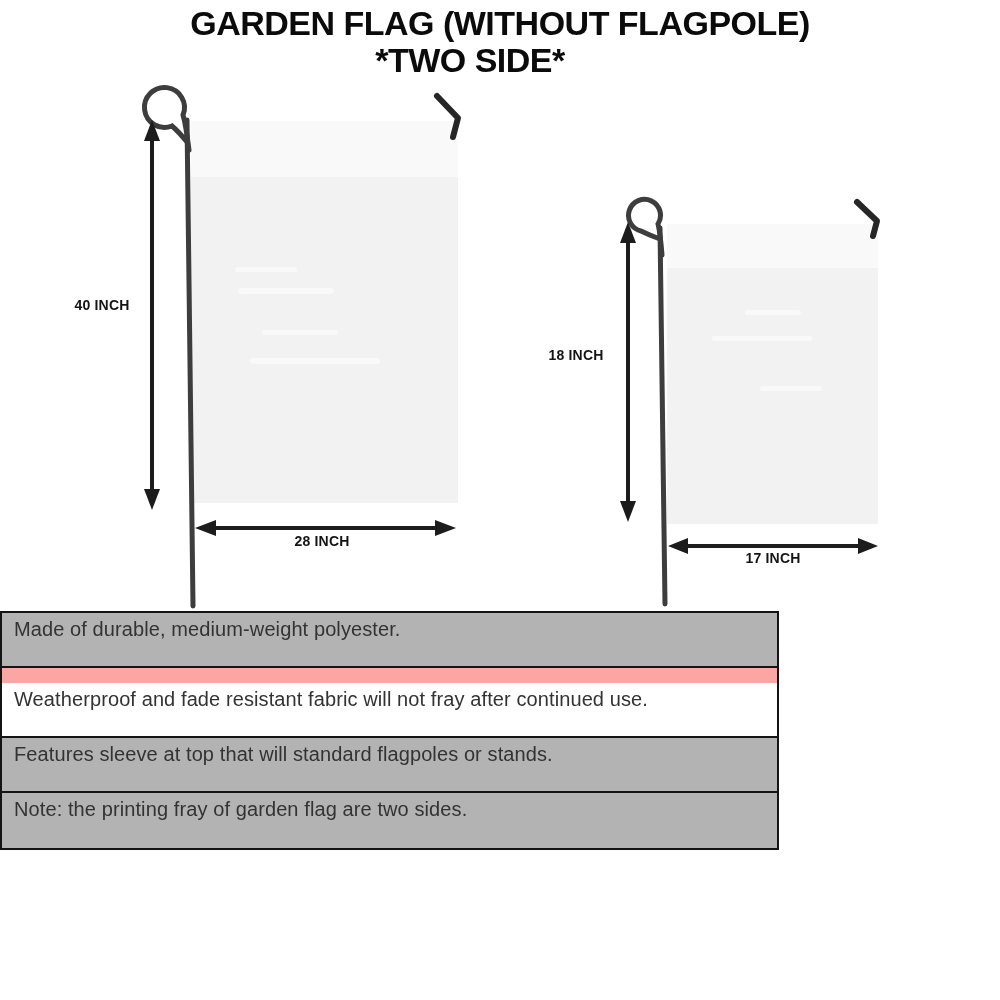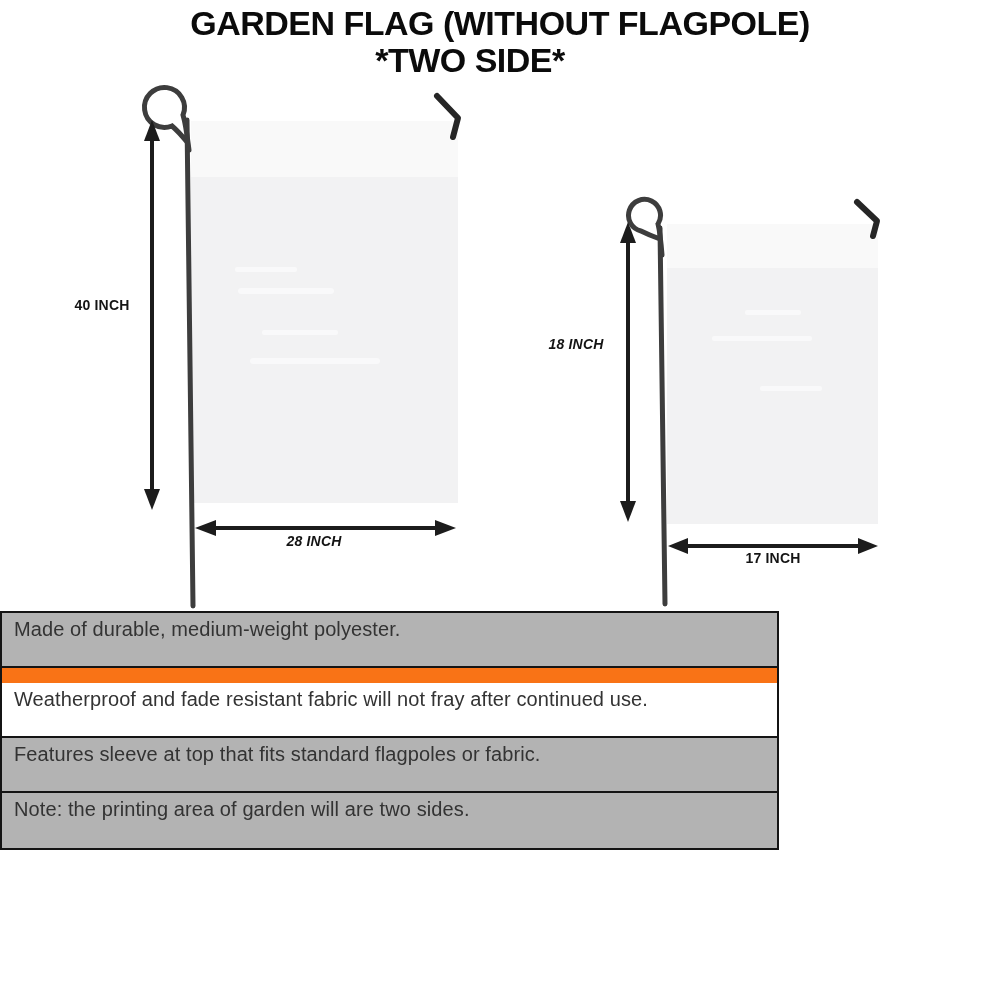--- a/index.html
+++ b/index.html
@@ -36,21 +36,21 @@
   .dim-label{
     position:absolute;
     font-size:14px;font-weight:bold;color:#141414;
     text-align:center;letter-spacing:0.2px;
   }
   
   .features{
     position:absolute;left:0;top:611px;width:779px;
     border:2px solid var(--border,#141414);
     box-sizing:border-box;
-    background:#f97316;
+    background:#fca5a5;
   }
   .feature-row{
     height:55px;
     box-sizing:border-box;
     padding:5px 0 0 12px;
     font-size:20px;
     color:var(--text,#333333);
     border-bottom:2px solid var(--border,#141414);
     letter-spacing:0.1px;
   }
@@ -112,32 +112,32 @@
 
       <g>
         <line class="arrow-line" x1="682" y1="546" x2="863" y2="546"></line>
         <polygon class="arrow-head" points="668,546 688,538 688,554"></polygon>
         <polygon class="arrow-head" points="878,546 858,538 858,554"></polygon>
       </g>
     </g>
   </svg>
 
   <div class="dim-label" style="left:42px;top:297px;width:120px;">40 INCH</div>
-  <div class="dim-label" style="left:244px;top:533px;width:140px;font-style:italic;">28 INCH</div>
-  <div class="dim-label" style="left:506px;top:336px;width:140px;font-style:italic;">18 INCH</div>
+  <div class="dim-label" style="left:252px;top:533px;width:140px;">28 INCH</div>
+  <div class="dim-label" style="left:506px;top:347px;width:140px;">18 INCH</div>
   <div class="dim-label" style="left:703px;top:550px;width:140px;">17 INCH</div>
 
   <div class="features">
     <div class="feature-row gray">
       <span>Made of durable, medium-weight polyester.</span>
     </div>
     <div class="feature-row white">
       <span>Weatherproof and fade resistant fabric will not fray after continued use.</span>
     </div>
     <div class="feature-row gray">
-      <span>Features sleeve at top that fits standard flagpoles or fabric.</span>
+      <span>Features sleeve at top that will standard flagpoles or stands.</span>
     </div>
     <div class="feature-row gray">
-      <span>Note: the printing area of garden will are two sides.</span>
+      <span>Note: the printing fray of garden flag are two sides.</span>
     </div>
   </div>
 
 </div>
 
 </body></html>

